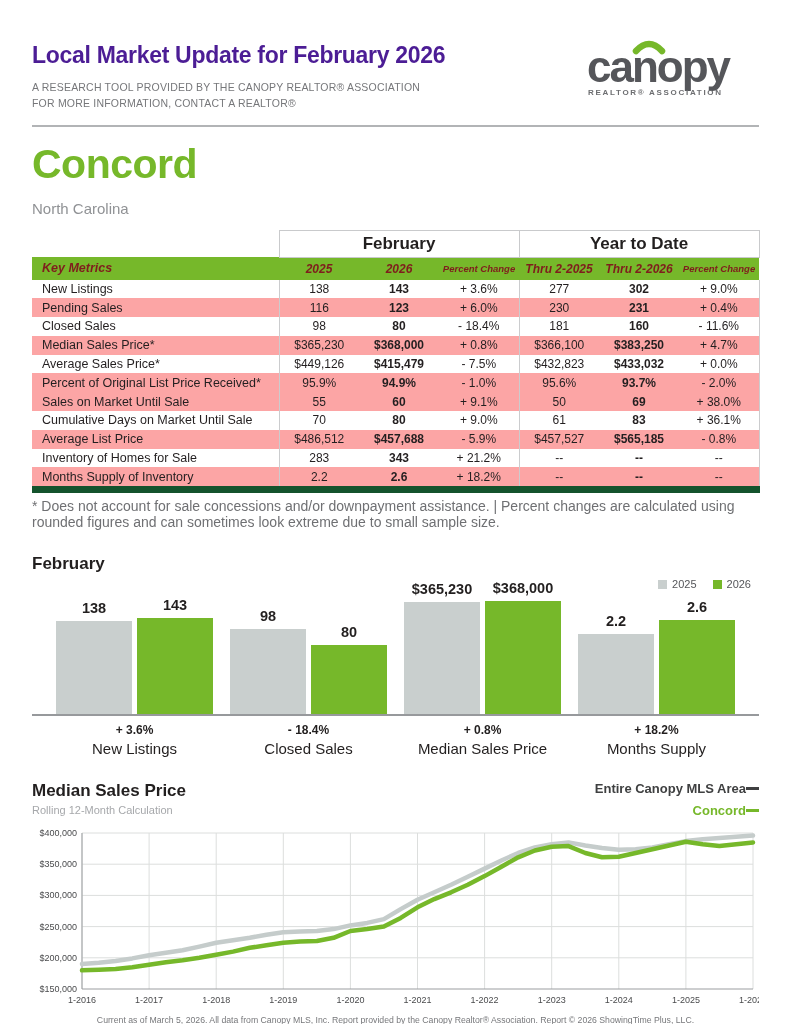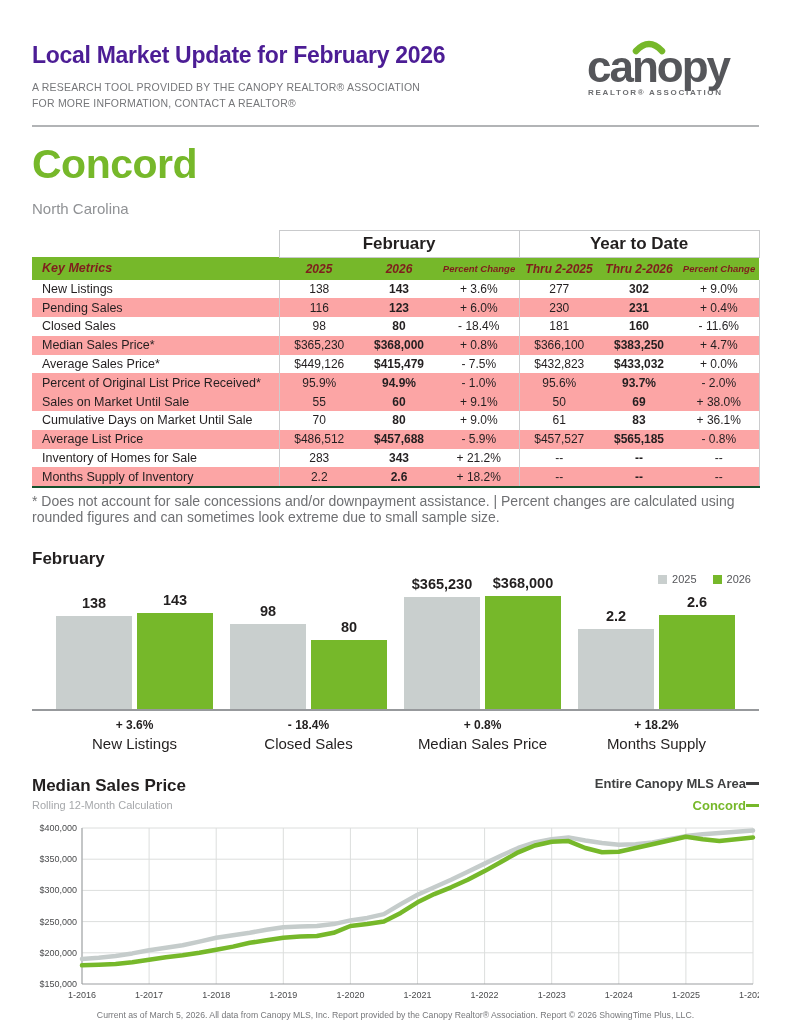--- a/index.html
+++ b/index.html
@@ -28,21 +28,21 @@
   tr.green-row th { background:var(--green); color:#7f1d1d; font-weight:bold; padding:4px 3px; text-align:center;font-style:italic; }
   tr.green-row th.key { text-align:left; padding-left:10px; font-size:12.5px; }
   tr.green-row th.yr { font-size:12px; }
   tr.green-row th.pc { font-size:9.5px; }
   tbody td { font-size:12px; text-align:center; padding:2.4px 0; color:#231f20; }
   tbody td.metric { text-align:left; padding-left:10px; font-size:12.5px; }
   tbody td.boldcol { font-weight:bold; }
   tbody tr.stripe { background:#fca5a5; }
   tbody td.sep { border-left:1px solid #cbccce; }
   tbody td.end { border-right:1px solid #cbccce; }
-  tbody tr:last-child td { border-bottom:2px solid #14532d; }
+  tbody tr:last-child td { border-bottom:7px solid #14532d; }
   .footnote { font-size:14px; color:#6f7073; margin-top:5px; }
 
   
   .bar-section { margin-top:24px; position:relative; }
   .bar-title { font-size:17px; font-weight:bold; color:#221f1f; }
   .bar-legend { position:absolute; top:24px; right:8px; display:flex; gap:16px; align-items:center;
        font-size:11px; color:#55565a; }
   .bar-legend .item { display:flex; align-items:center; gap:5px; }
   .swatch { width:9px; height:9px; display:inline-block; }
   .swatch.s2025 { background:var(--bar-gray); }

